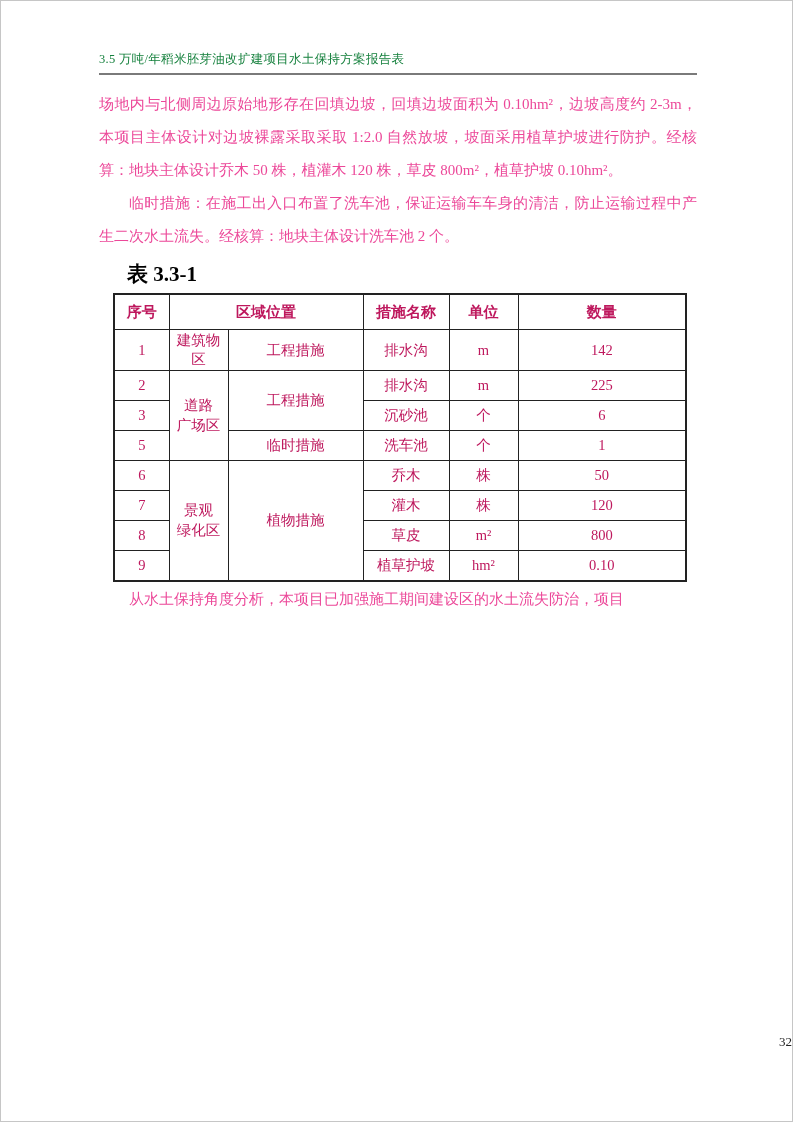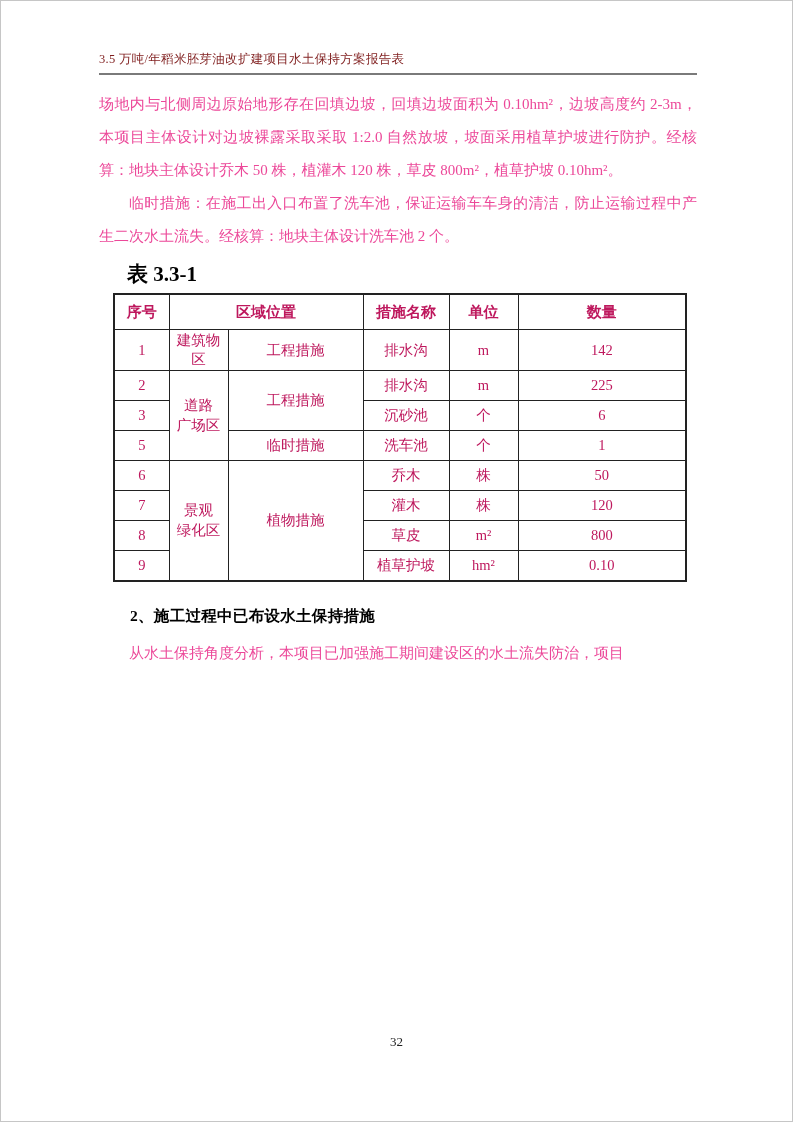--- a/index.html
+++ b/index.html
@@ -10,21 +10,21 @@
     border: 1px solid #c6c6c6;
     background: #ffffff;
     font-family: "Liberation Serif", "DejaVu Serif", serif;
     color: #111111;
     overflow: hidden;
     box-sizing: content-box;
   }
   .doc-header {
     margin: 50px 95px 0 98px;
     font-size: 12.5px;
-    color: #7f1d1d;
+    color: #15803d;
     padding-bottom: 5px;
     border-bottom: 2.5px solid #7a7a7a;
     letter-spacing: 0.3px;
   }
   .content { margin: 0 95px 0 98px; }
   .para {
     margin: 0;
     font-size: 15px;
     text-align: justify;
     color: #ec4899;
@@ -71,21 +71,21 @@
     font-size: 15.5px;
     font-weight: bold;
     color: #000000;
     text-indent: 2em;
     letter-spacing: 0.3px;
   }
   .page-number {
     position: absolute;
     left: 0; right: 0;
     bottom: 71px;
-    text-align: center;
+    text-align: right;
     font-size: 13px;
     color: #222222;
   }
 </style>
 </head>
 <body>
 
 <div class="page">
 
   <div class="doc-header">
@@ -173,21 +173,20 @@
         </tr>
         <tr>
           <td>9</td>
           <td>植草护坡</td>
           <td>hm²</td>
           <td>0.10</td>
         </tr>
       </tbody>
     </table>
 
-    <h3 class="section-heading">2、施工过程中已布设水土保持措施</h3>
 
     <p class="para lh-b indent">从水土保持角度分析，本项目已加强施工期间建设区的水土流失防治，项目</p>
 
   </div>
 
   <div class="page-number">32</div>
 
 </div>
 
 </body></html>

